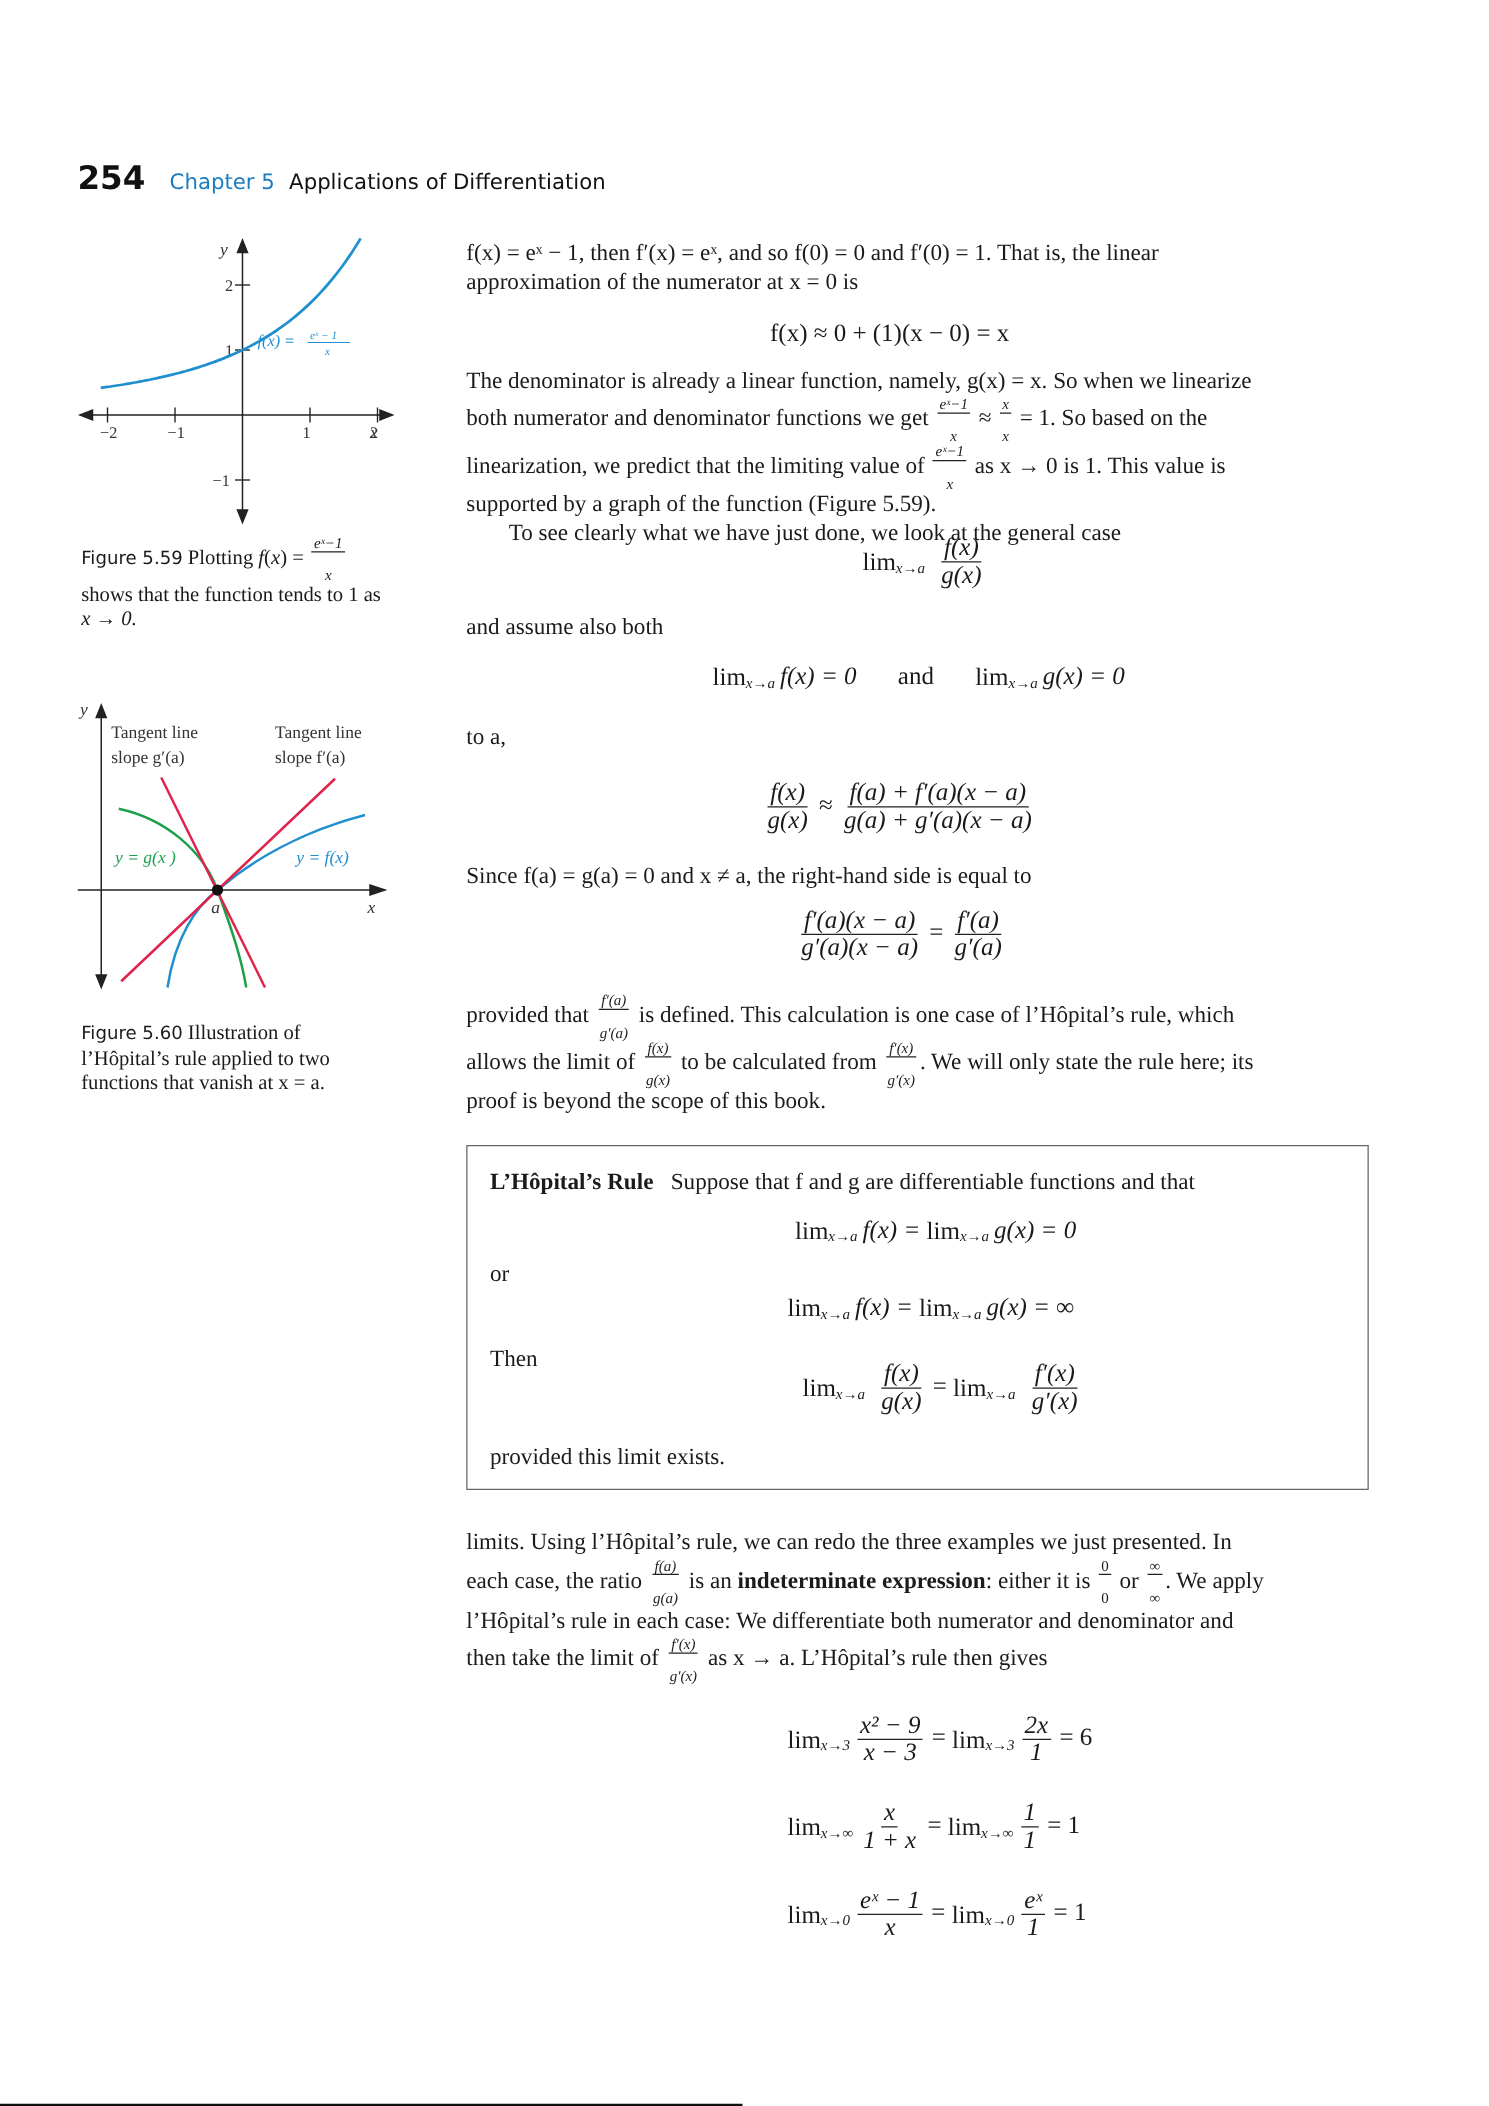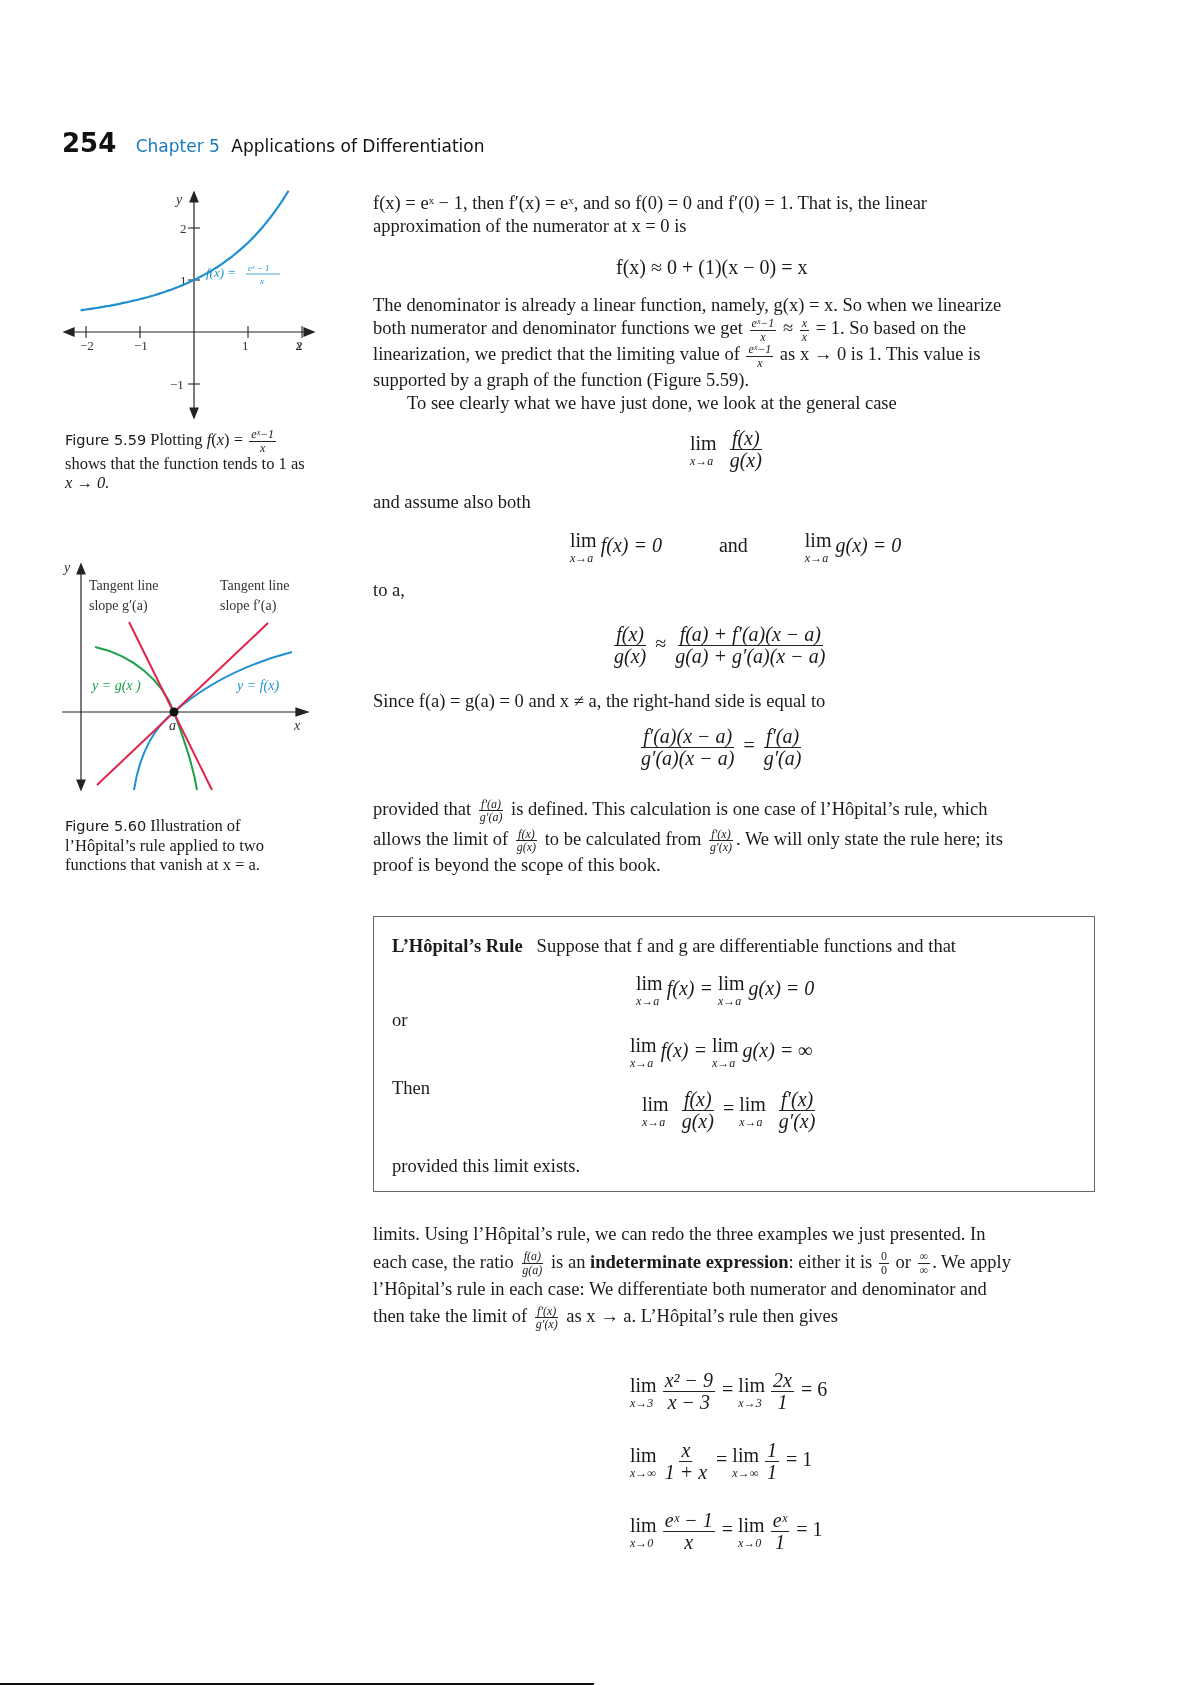--- a/index.html
+++ b/index.html
@@ -10,22 +10,22 @@
   .hdr .pg { font-weight:bold; font-size:26px; margin-right:14px; color:#111; }
   .hdr .ch { color:#1a7cbf; margin-right:6px; }
   .hdr .tt { color:#111; }
   .txt { font-size:18.5px; line-height:23px; color:#1b1b1b; }
   .para { position:absolute; left:373px; width:720px; text-align:justify; }
   .i { font-style:italic; }
   .b { font-weight:bold; }
   .frac { display:inline-flex; flex-direction:column; align-items:center; vertical-align:middle; line-height:1.05; margin:0 2px; }
   .frac .n { border-bottom:1px solid #222; padding:0 2px; }
   .frac .d { padding:0 2px; }
-  .sf { font-size:12px; }
-  .lim { display:inline-flex; flex-direction:column; align-items:flex-start; vertical-align:middle; line-height:1; margin-right:4px; }
+  .sf { font-size:12px;gap:12px; }
+  .lim { display:inline-flex; align-items:flex-end; vertical-align:middle; line-height:1; margin-right:4px; }
   .lim .sub { font-size:12px; font-style:italic; margin-top:2px; }
   .eq { position:absolute; font-size:20px; white-space:nowrap; }
   .cap { position:absolute; left:65px; width:290px; font-size:16.5px; line-height:19px; }
   .cap .fl { font-family:"DejaVu Sans","Liberation Sans",sans-serif; font-weight:normal; font-size:14.5px; }
   .box { position:absolute; left:373px; top:916px; width:720px; height:274px; border:1.2px solid #666; }
   .footline { position:absolute; left:0; top:1683px; width:594px; height:2px; background:#111; }
   svg text { font-family:"Liberation Serif","DejaVu Serif",serif; }
 </style>
 </head>
 <body>
@@ -157,21 +157,21 @@
     </span>
 </div>
 
 <div class="para txt" style="top:491px">and assume also both</div>
 
 <div class="eq" style="left:570px;top:530px">
   <span class="lim">
       <span>lim</span>
       <span class="sub">x→a</span>
     </span><span class="i">f(x) = 0</span>
-  <span style="margin:0 52px">and</span>
+  <span style="margin:0 28px">and</span>
   <span class="lim">
       <span>lim</span>
       <span class="sub">x→a</span>
     </span><span class="i">g(x) = 0</span>
 </div>
 
 <div class="para txt" style="top:579px">
   <div>to a,</div>
 </div>
 

